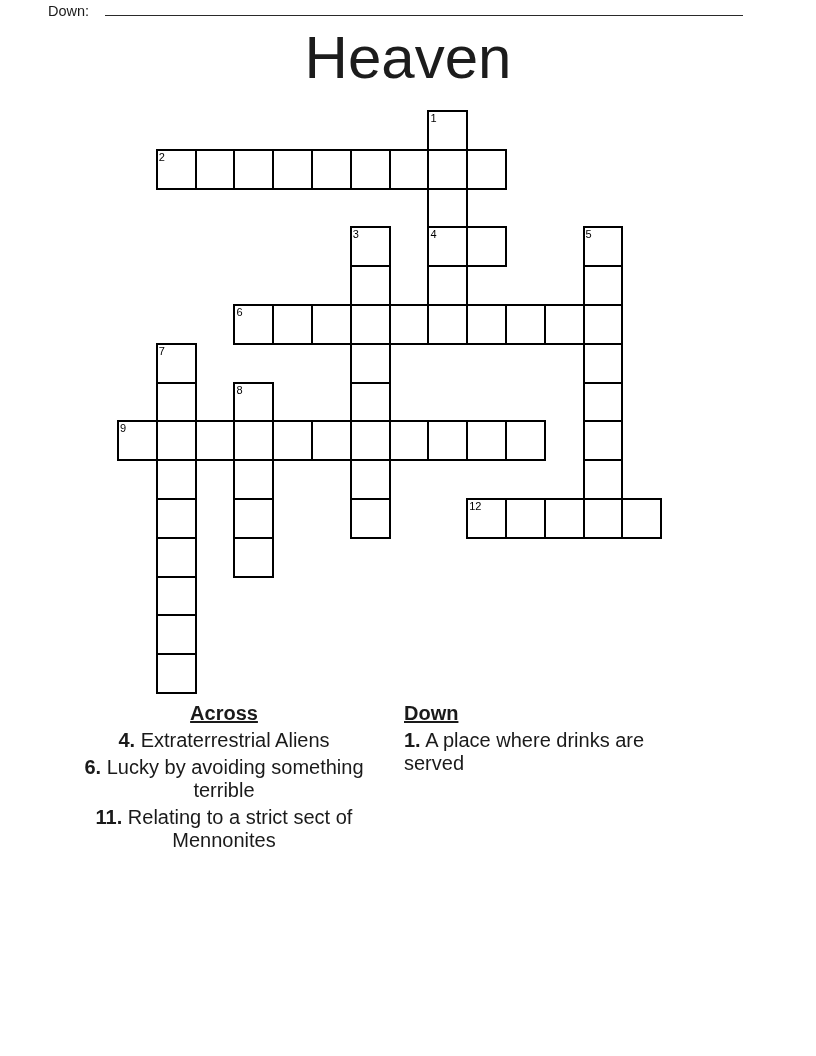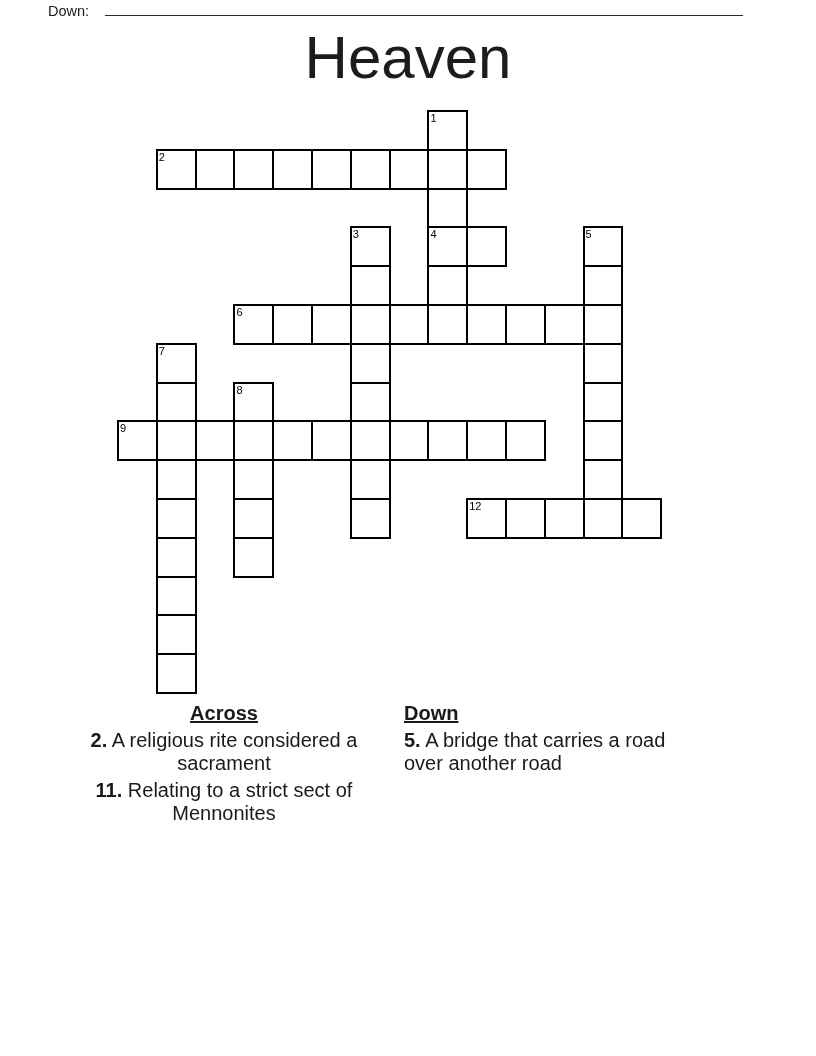--- a/index.html
+++ b/index.html
@@ -162,23 +162,24 @@
       <span class="num">12</span>
     </div>
     <div class="cell" style="left: 388px; top: 388px; width: 40.8px; height: 40.8px;"></div>
     <div class="cell" style="left: 426.8px; top: 388px; width: 40.8px; height: 40.8px;"></div>
     <div class="cell" style="left: 504.4px; top: 388px; width: 40.8px; height: 40.8px;"></div>
   </div>
 
 <div class="clue-col" id="across-col">
   <div class="clue-header">Across</div>
   <div id="across-list">
-      <p class="clue"><b>2.</b> A religious rite considered a sacrament</p>
+      <p class="clue"><b>4.</b> Extraterrestrial Aliens</p>
+      <p class="clue"><b>6.</b> Lucky by avoiding something terrible</p>
       <p class="clue"><b>11.</b> Relating to a strict sect of Mennonites</p>
     </div>
 </div>
 
 <div class="clue-col" id="down-col">
   <div class="clue-header">Down</div>
   <div id="down-list">
-      <p class="clue"><b>5.</b> A bridge that carries a road over another road</p>
+      <p class="clue"><b>1.</b> A place where drinks are served</p>
     </div>
 </div>
 
 </body></html>

